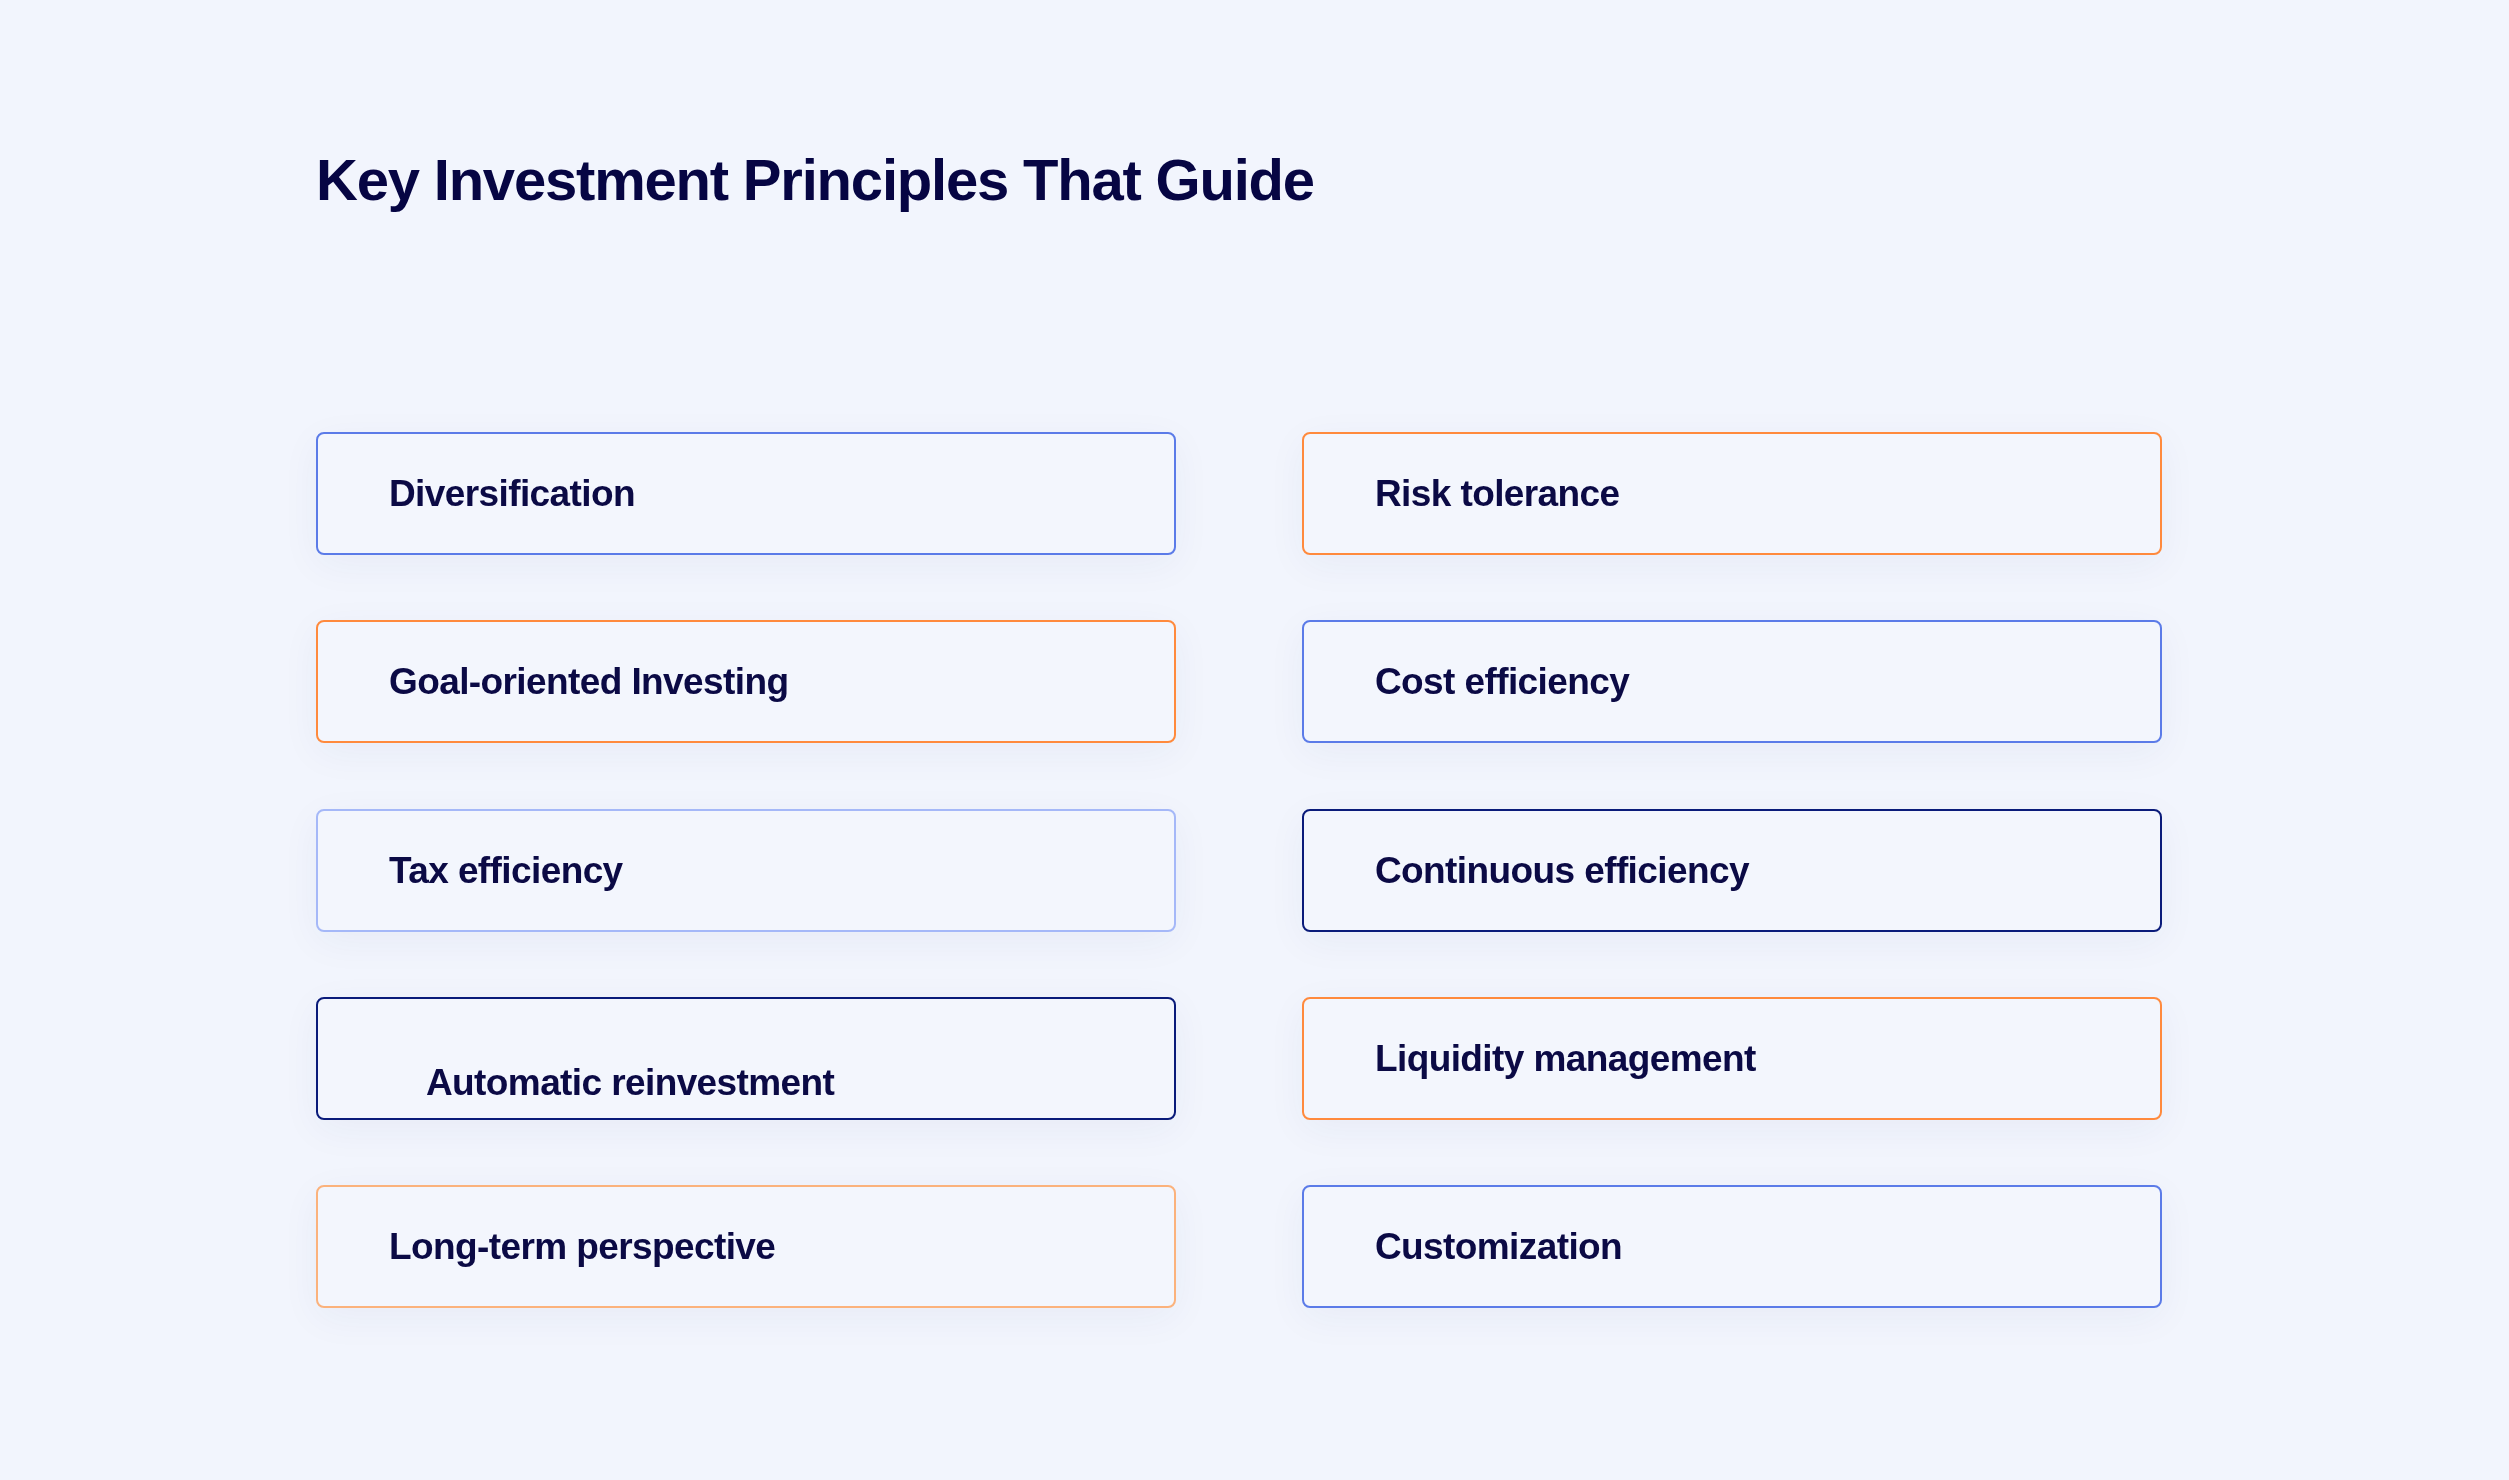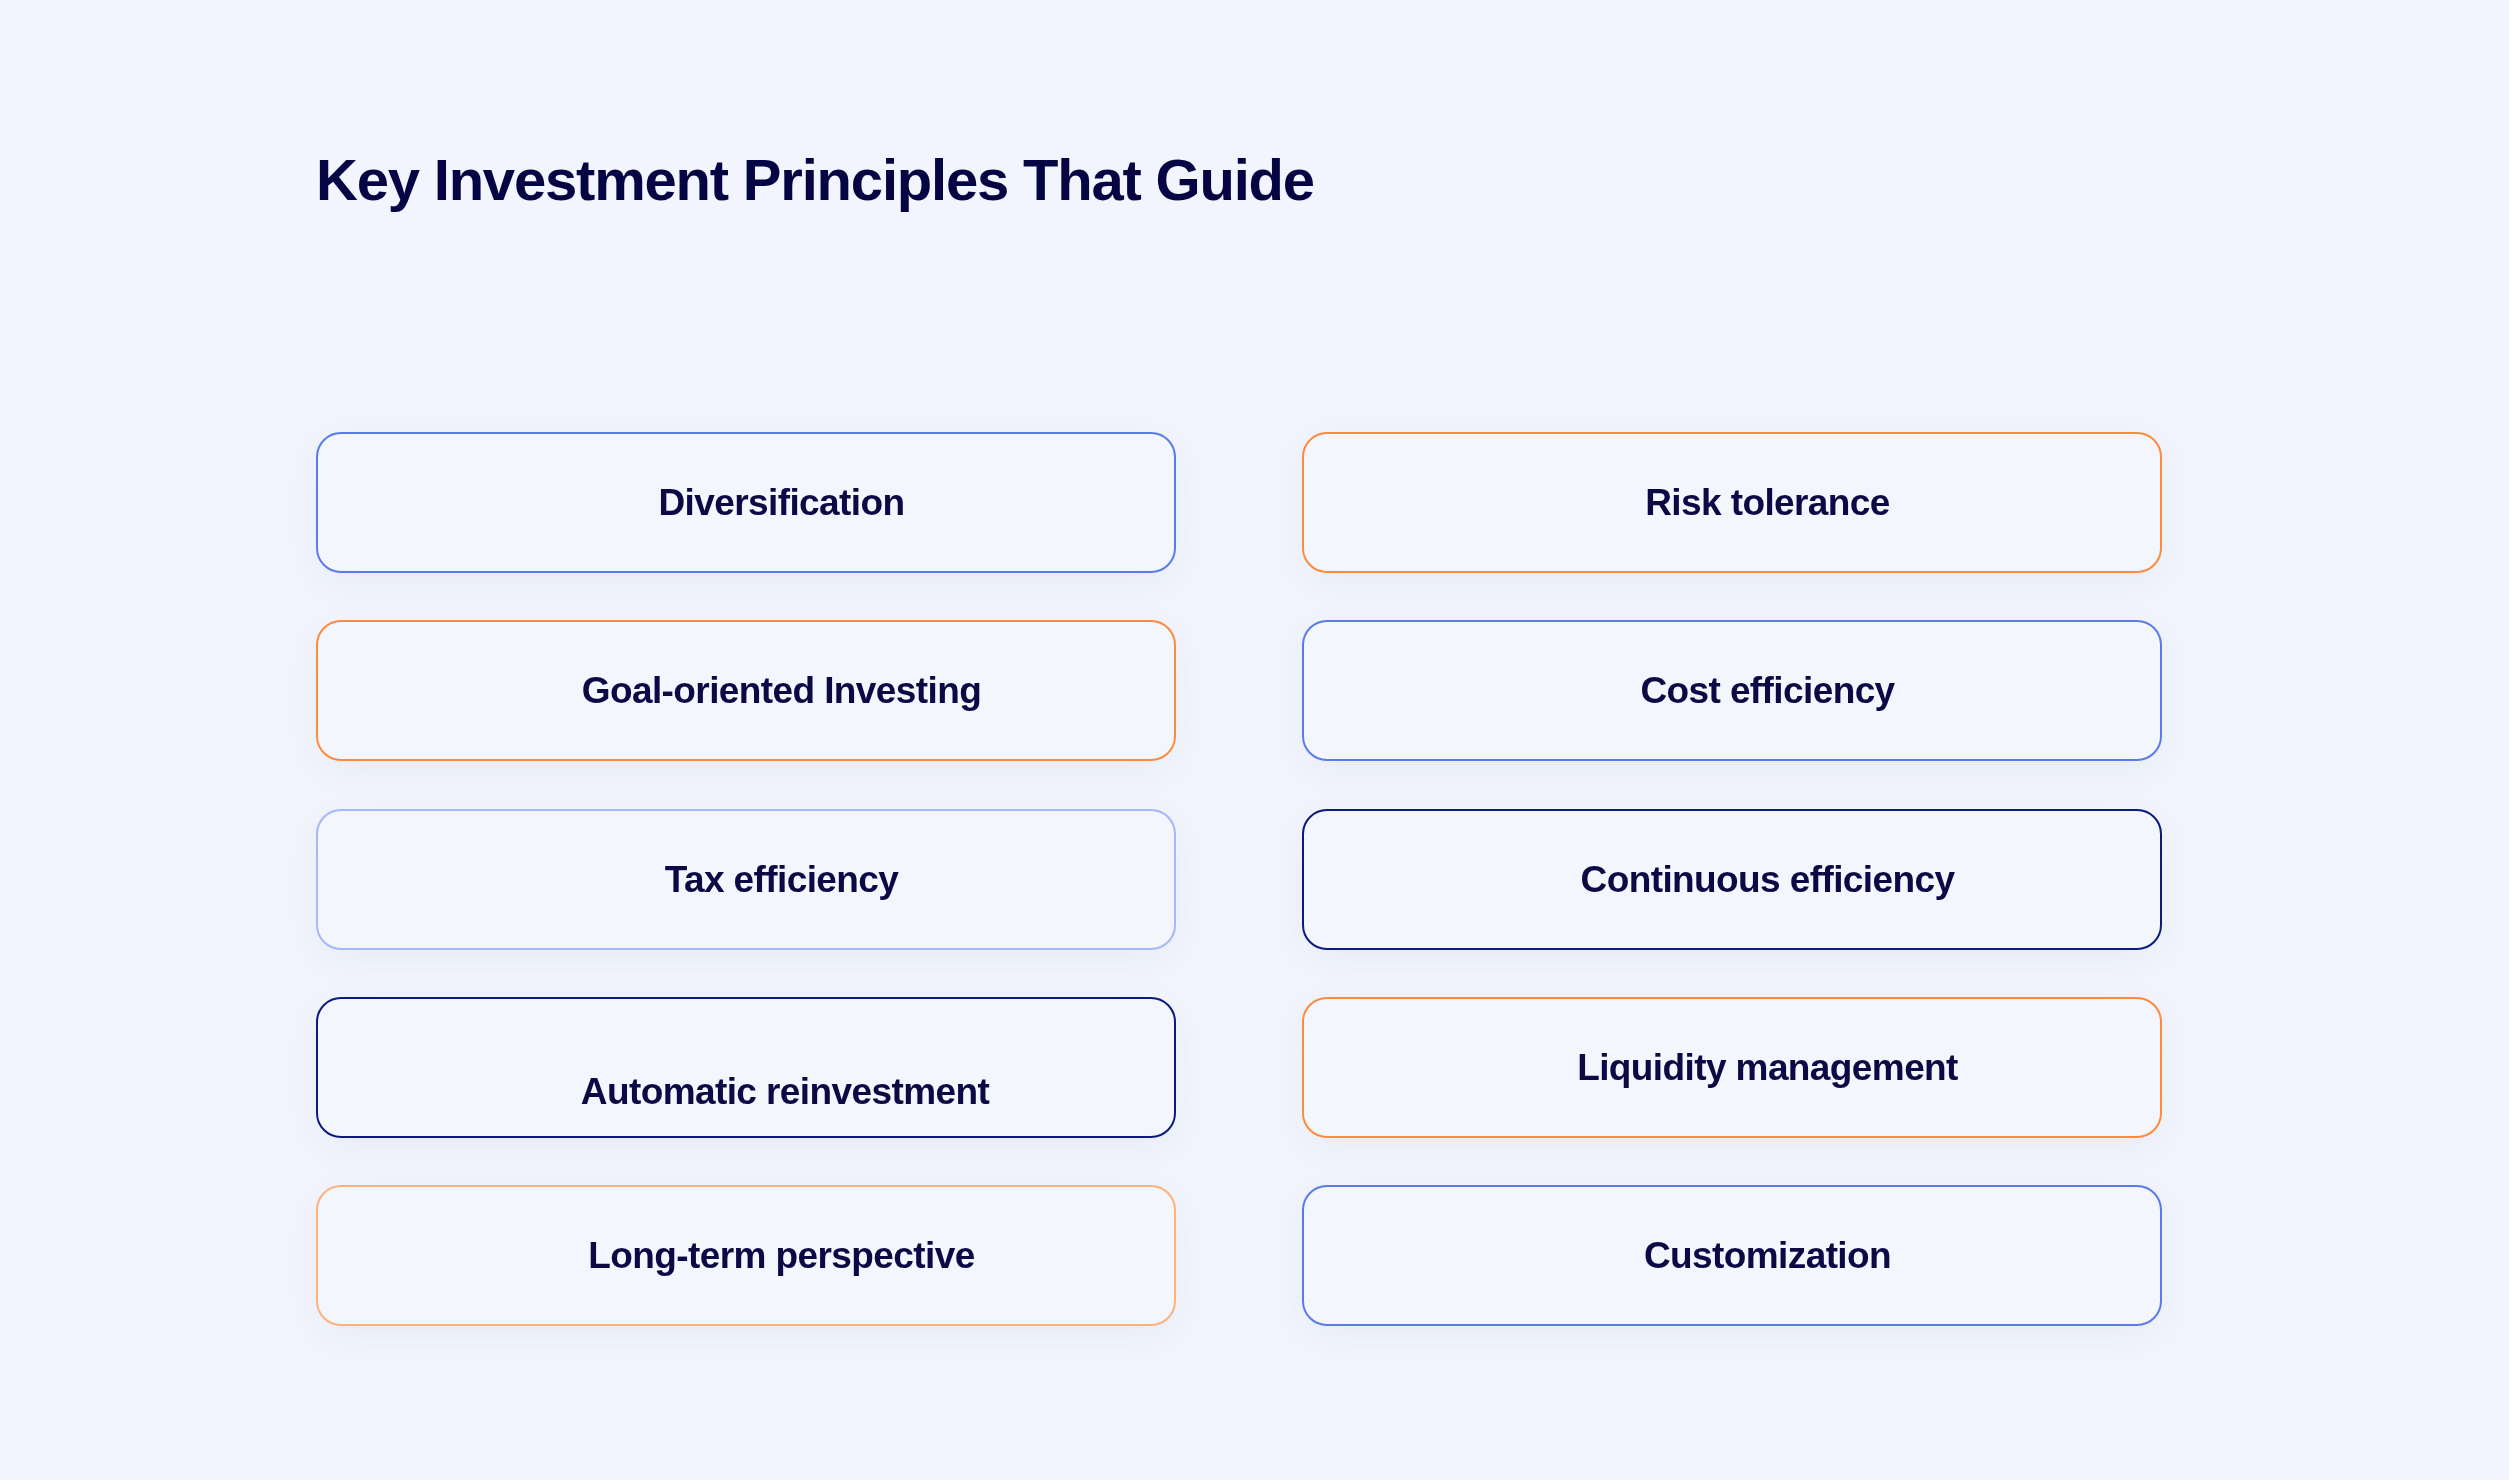--- a/index.html
+++ b/index.html
@@ -23,40 +23,39 @@
       font-family: "Liberation Sans", sans-serif;
       font-weight: 700;
       font-size: 58px;
       line-height: 94px;
       letter-spacing: -1.2px;
     }
     .title span { display: block; white-space: nowrap; }
     .card {
       position: absolute;
       width: 860px;
-      height: 141px;
+      height: 123px;
       box-sizing: border-box;
       border: 2.9px solid #5b7be8;
-      border-radius: 25px;
+      border-radius: 8px;
       background: #f3f6fd;
       box-shadow: 0 9.8px 39px rgba(40, 60, 120, 0.05);
       display: flex;
       align-items: center;
-      justify-content: center;
     }
     .card .label {
       padding-left: 71px;
       color: #0b0a45;
       font-family: "Liberation Sans", sans-serif;
       font-weight: 700;
       font-size: 37px;
       letter-spacing: -0.6px;
       white-space: nowrap;
     }
-    .card.indent .label { padding-left: 78px; margin-top: 48px; }
+    .card.indent .label { padding-left: 108px; margin-top: 48px; }
     .col-left { left: 316px; }
     .col-right { left: 1302px; }
     .row-1 { top: 432px; }
     .row-2 { top: 620px; }
     .row-3 { top: 809px; }
     .row-4 { top: 997px; }
     .row-5 { top: 1185px; }
     .c-blue { border-color: #5b7be8; }
     .c-orange { border-color: #ff8a3d; }
     .c-lightblue { border-color: #a5b8f8; }

